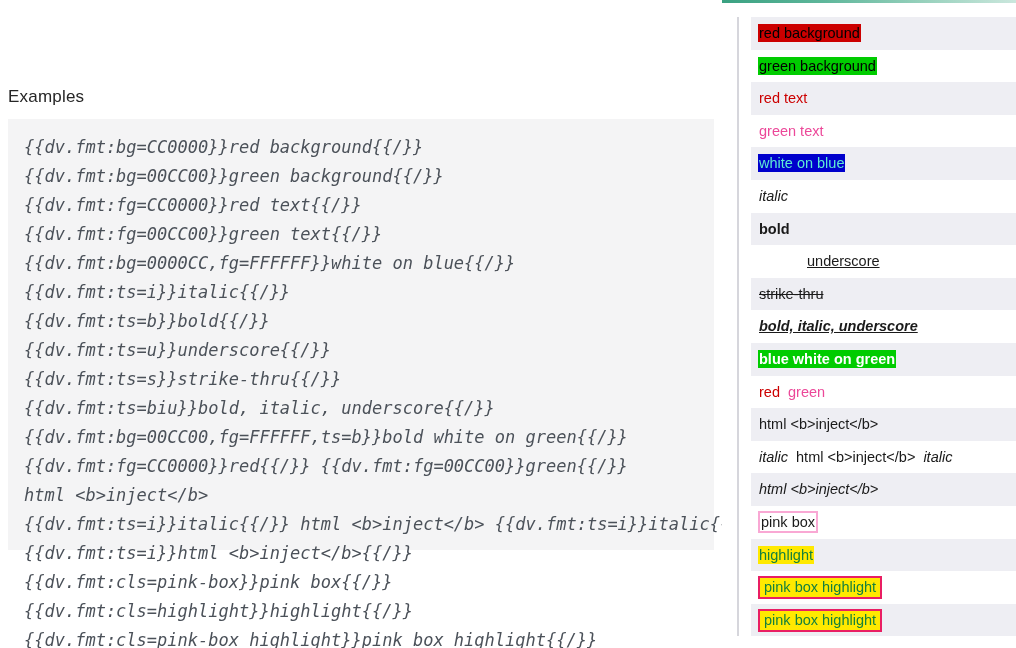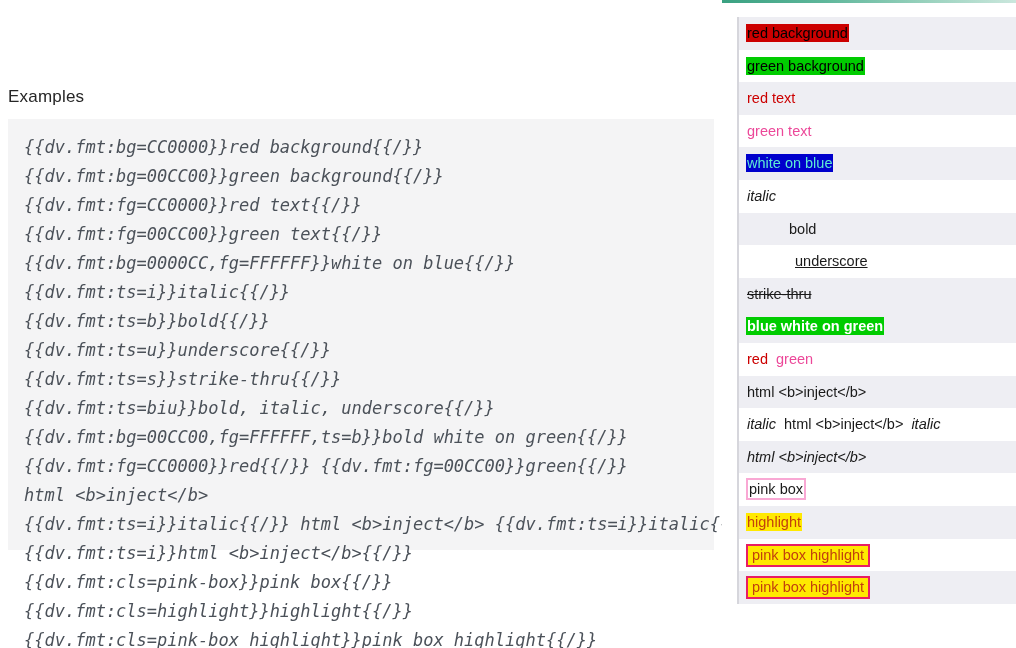--- a/index.html
+++ b/index.html
@@ -63,21 +63,21 @@
     left: 0; top: 0;
     width: 294px; height: 3px;
     background: linear-gradient(to right, #3aa181 0%, #5fb79b 35%, #9ad2be 70%, #cbe7dd 100%);
   }
 
   #results-list {
     position: absolute;
     left: 15px; top: 17px;
     width: 279px;
     border-left: 2px solid #d6d6dc;
-    padding-left: 0;
+    padding-left: 12px;
   }
 
   .result-row {
     height: 32.6px;
     line-height: 32.6px;
     padding-left: 7px;
     font-size: 14.5px;
     color: #1a1a1a;
     white-space: nowrap;
     overflow: visible;
@@ -87,33 +87,33 @@
 
   .result-row .seg { padding: 1px 1px; }
 
   
   .bg-red    { background: #CC0000; color: #000000; }
   .bg-green  { background: #00CC00; color: #000000; }
   .fg-red    { color: #CC0000; text-align: right; }
   .fg-green  { color: #ec4899; }
   .bg-blue-fg-white { background: #0000CC; color: #5eead4; }
   .ts-i { font-style: italic; }
-  .ts-b { font-weight: normal; margin-left: 42px; }
+  .ts-b { font-weight: bold; }
   .ts-u { text-decoration: underline; margin-left: 48px; }
   .ts-s { text-decoration: line-through; }
   .ts-biu { font-weight: bold; font-style: italic; text-decoration: underline; }
   .bg-green-fg-white-b { background: #00CC00; color: #FFFFFF; font-weight: bold; }
 
   .cls-pink-box {
     border: 2px solid #f9a8d4;
     padding: 1px 4px 2px 4px;
   }
   .cls-highlight {
     background: #FFE900;
-    color: #c2410c;
+    color: #15803d;
   }
   .cls-pink-box.cls-highlight {
     border: 2px solid #e91e63;
     background: #FFE900;
     padding: 1px 4px 2px 4px;
   }
 </style>
 </head>
 <body>
 
@@ -182,20 +182,23 @@
       </div>
 
       <div class="result-row even">
         <span class="seg ts-u">underscore</span>
       </div>
 
       <div class="result-row odd">
         <span class="seg ts-s">strike-thru</span>
       </div>
 
+      <div class="result-row even">
+        <span class="seg ts-biu">bold, italic, underscore</span>
+      </div>
 
       <div class="result-row odd">
         <span class="seg bg-green-fg-white-b">blue white on green</span>
       </div>
 
       <div class="result-row even">
         <span class="seg fg-red">red</span><span class="seg"> </span><span class="seg fg-green">green</span>
       </div>
 
       <div class="result-row odd">

